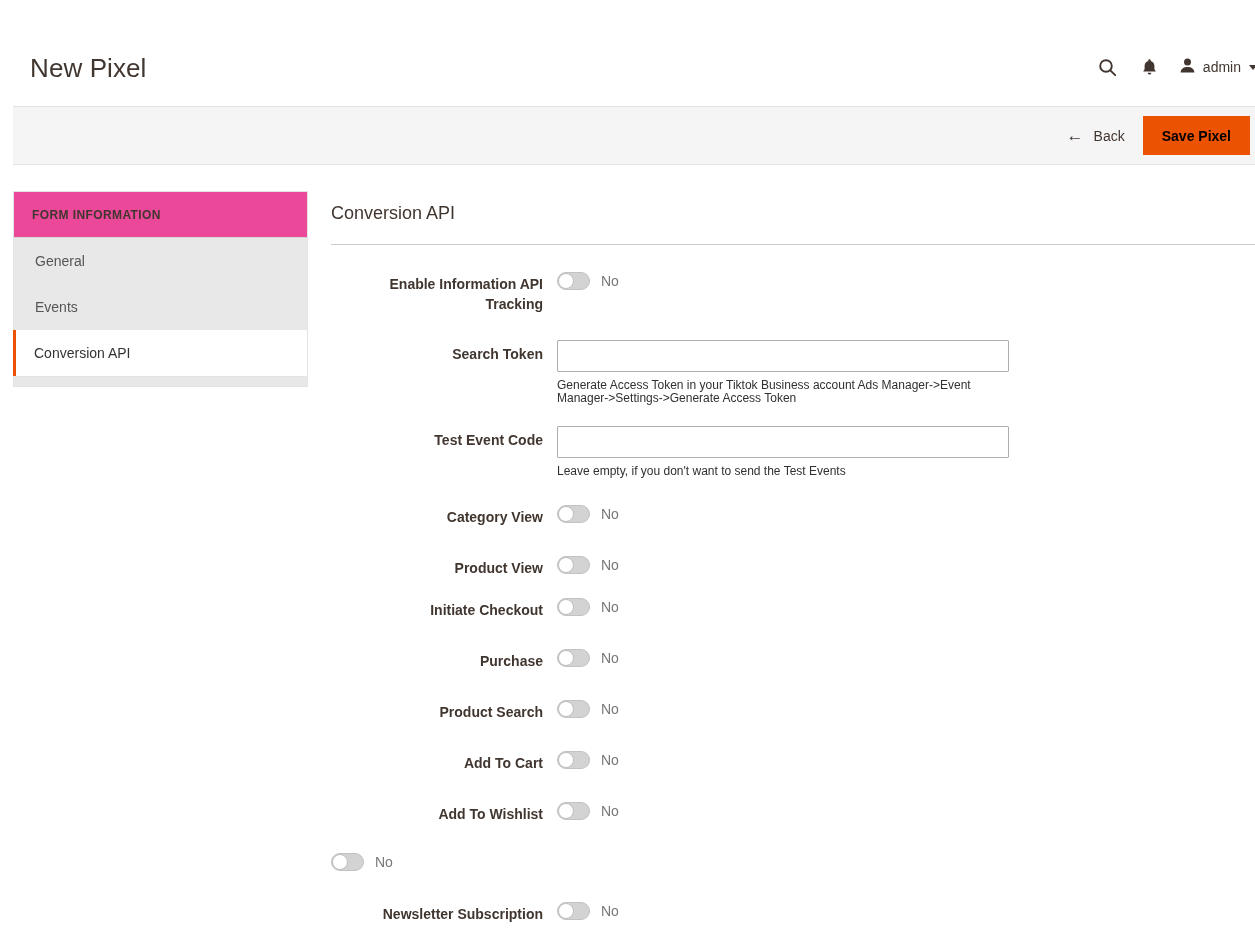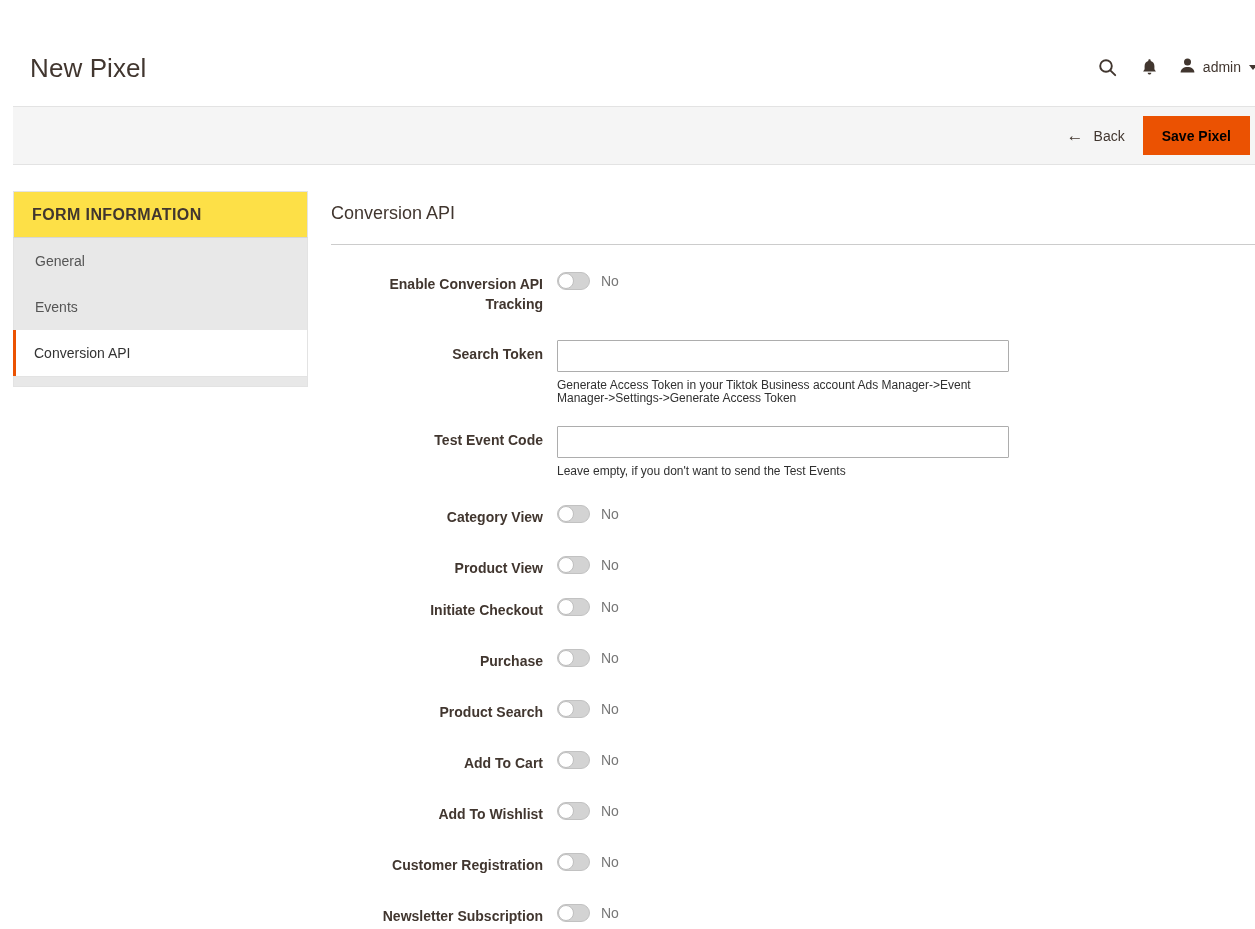--- a/index.html
+++ b/index.html
@@ -132,27 +132,27 @@
 
   
   .sidebar {
     position: absolute;
     left: 13px;
     top: 191px;
     width: 295px;
   }
   .sidebar-title {
     height: 46px;
-    background: #fde047;
+    background: #ec4899;
     border: 1px solid #e3e3e3;
     border-bottom: none;
     display: flex;
     align-items: center;
     padding-left: 18px;
-    font-size: 16px;
+    font-size: 12px;
     font-weight: 700;
     letter-spacing: 0.4px;
     color: #41362f;
     text-transform: uppercase;
   }
   .sidebar-items {
     background: #e8e8e8;
     border: 1px solid #e3e3e3;
     border-top: 1px solid #d6d6d6;
     padding-bottom: 0;
@@ -338,21 +338,21 @@
     </div>
   </div>
   <div class="sidebar-foot"></div>
 </div>
 
 <div class="content">
   <div class="content-title">Conversion API</div>
   <div class="content-rule"></div>
 
   <div class="field-row" style="margin-top:25px;">
-    <div class="field-label">Enable Conversion API Tracking</div>
+    <div class="field-label">Enable Information API Tracking</div>
     <div class="field-control">
       <div class="toggle-wrap">
         <div class="toggle">
             <span class="knob"></span>
           </div>
         <span class="toggle-state">No</span>
       </div>
     </div>
   </div>
 
@@ -450,21 +450,20 @@
       <div class="toggle-wrap">
         <div class="toggle">
             <span class="knob"></span>
           </div>
         <span class="toggle-state">No</span>
       </div>
     </div>
   </div>
 
   <div class="field-row" style="margin-top:27px;">
-    <div class="field-label">Customer Registration</div>
     <div class="field-control">
       <div class="toggle-wrap">
         <div class="toggle">
             <span class="knob"></span>
           </div>
         <span class="toggle-state">No</span>
       </div>
     </div>
   </div>
 

